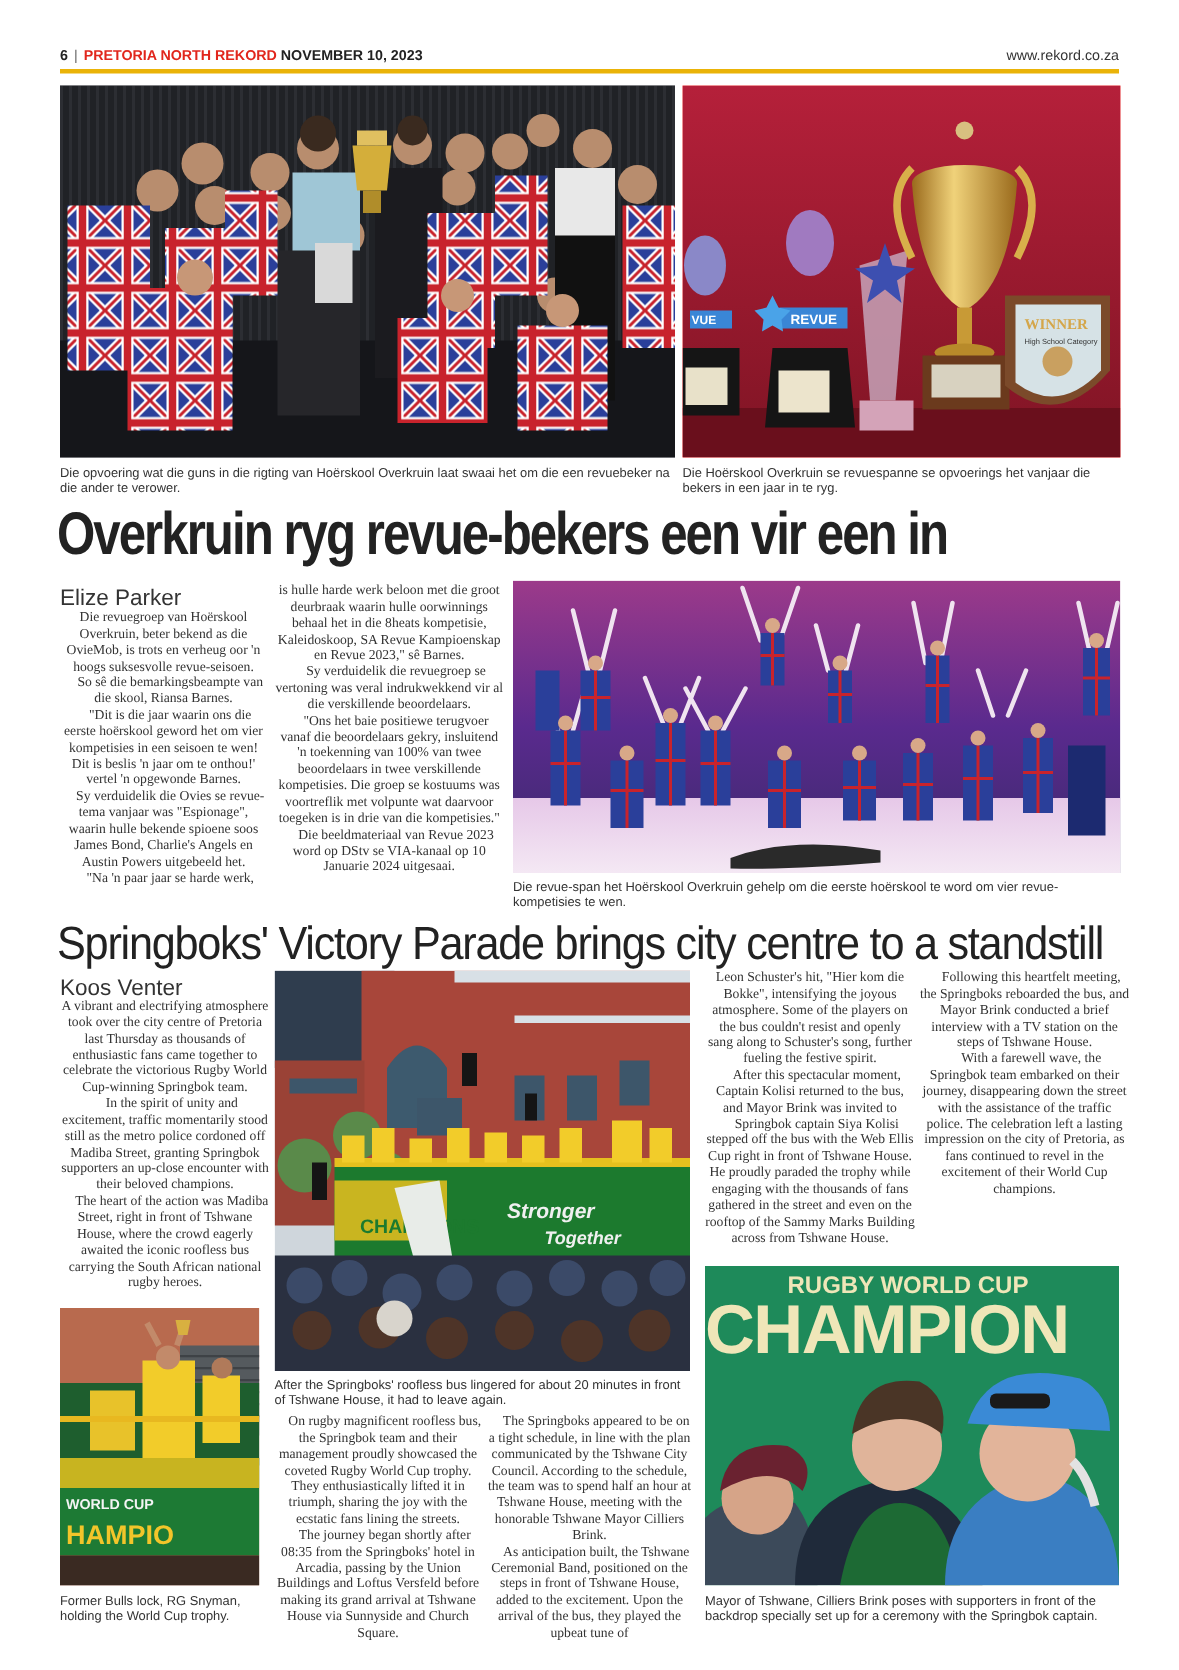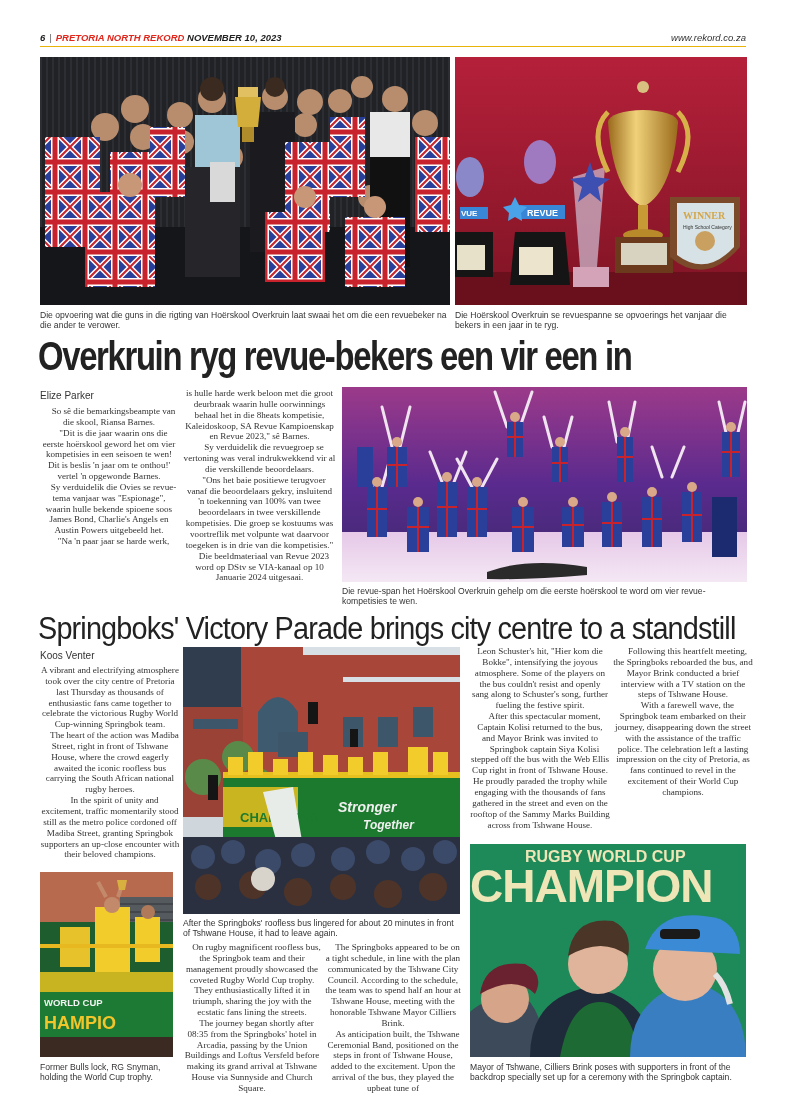--- a/index.html
+++ b/index.html
@@ -1,29 +1,29 @@
 <!DOCTYPE html>
 <html><head>
 <meta charset="utf-8">
 <style>
   html, body { margin:0; padding:0; background:#fff; }
   body { width:786px; height:1113px; position:relative; overflow:hidden; font-family:"Liberation Serif", serif; color:#222; }
   .abs { position:absolute; }
-  .header { left:40px; top:30px; width:706px; height:16px; border-bottom:1px solid #eab308; font-family:"Liberation Sans", sans-serif; font-size:9.5px;font-style:italic; }
+  .header { left:40px; top:30px; width:706px; height:16px; border-bottom:3px solid #eab308; font-family:"Liberation Sans", sans-serif; font-size:9.5px; }
   .header .left { position:absolute; left:0; top:2px; }
   .header .pg { color:#222; font-weight:bold; }
   .header .sep { color:#666; margin:0 4px; }
   .header .pub { color:#e1261c; font-weight:bold; }
   .header .date { color:#222; font-weight:bold; }
   .header .url { position:absolute; right:0; top:2px; color:#333; }
   .photo { overflow:hidden; }
   .caption { font-family:"Liberation Sans", sans-serif; font-size:8.6px; line-height:10.4px; color:#333; }
   .headline1 { left:38px; top:334px; width:720px; font-family:"Liberation Sans", sans-serif; font-weight:bold; font-size:40px; letter-spacing:-1.6px; line-height:44px; color:#222; transform:scaleX(0.82); transform-origin:left top; white-space:nowrap; font-stretch:condensed; }
   .headline2 { left:38px; top:612px; width:730px; font-family:"Liberation Sans", sans-serif; font-size:31px; letter-spacing:-0.9px; line-height:34px; color:#222; white-space:nowrap; transform:scaleX(0.93); transform-origin:left top; }
-  .byline { font-family:"Liberation Sans", sans-serif; font-size:10px; color:#333; }
+  .byline { font-family:"Liberation Sans", sans-serif; font-size:15px; color:#333; }
   .col { font-size:9.1px; line-height:10.85px; color:#333; text-align:center; }
   .col p { margin:0; text-indent:9px; }
   .col p.first { text-indent:0; }
   svg { display:block; }
 </style>
 </head>
 <body>
 
 <div class="abs header">
   <span class="left">
@@ -157,20 +157,21 @@
     <circle cx="250" cy="184" r="10" fill="#c9a060"></circle>
   </svg>
 </div>
 <div class="abs caption" style="left:455px;top:310px;width:292px;">Die Hoërskool Overkruin se revuespanne se opvoerings het vanjaar die bekers in een jaar in te ryg.</div>
 
 <div class="abs headline1">Overkruin ryg revue-bekers een vir een in</div>
 
 <div class="abs byline" style="left:40px;top:390px;">Elize Parker</div>
 
 <div class="abs col" style="left:40px;top:406px;width:138px;">
+  <p class="first">Die revuegroep van Hoërskool Overkruin, beter bekend as die OvieMob, is trots en verheug oor 'n hoogs suksesvolle revue-seisoen.</p>
   <p>So sê die bemarkingsbeampte van die skool, Riansa Barnes.</p>
   <p>"Dit is die jaar waarin ons die eerste hoërskool geword het om vier kompetisies in een seisoen te wen! Dit is beslis 'n jaar om te onthou!' vertel 'n opgewonde Barnes.</p>
   <p>Sy verduidelik die Ovies se revue-tema vanjaar was "Espionage", waarin hulle bekende spioene soos James Bond, Charlie's Angels en Austin Powers uitgebeeld het.</p>
   <p>"Na 'n paar jaar se harde werk,</p>
 </div>
 
 <div class="abs col" style="left:183px;top:388px;width:153px;">
   <p class="first">is hulle harde werk beloon met die groot deurbraak waarin hulle oorwinnings behaal het in die 8heats kompetisie, Kaleidoskoop, SA Revue Kampioenskap en Revue 2023," sê Barnes.</p>
   <p>Sy verduidelik die revuegroep se vertoning was veral indrukwekkend vir al die verskillende beoordelaars.</p>
   <p>"Ons het baie positiewe terugvoer vanaf die beoordelaars gekry, insluitend 'n toekenning van 100% van twee beoordelaars in twee verskillende kompetisies. Die groep se kostuums was voortreflik met volpunte wat daarvoor toegeken is in drie van die kompetisies."</p>
@@ -237,22 +238,22 @@
   </svg>
 </div>
 <div class="abs caption" style="left:342px;top:586px;width:405px;">Die revue-span het Hoërskool Overkruin gehelp om die eerste hoërskool te word om vier revue-kompetisies te wen.</div>
 
 <div class="abs headline2">Springboks' Victory Parade brings city centre to a standstill</div>
 
 <div class="abs byline" style="left:40px;top:650px;">Koos Venter</div>
 
 <div class="abs col" style="left:40px;top:665px;width:140px;">
   <p class="first">A vibrant and electrifying atmosphere took over the city centre of Pretoria last Thursday as thousands of enthusiastic fans came together to celebrate the victorious Rugby World Cup-winning Springbok team.</p>
+  <p>In the spirit of unity and excitement, traffic momentarily stood still as the metro police cordoned off Madiba Street, granting Springbok supporters an up-close encounter with their beloved champions.</p>
   <p>The heart of the action was Madiba Street, right in front of Tshwane House, where the crowd eagerly awaited the iconic roofless bus carrying the South African national rugby heroes.</p>
-  <p>In the spirit of unity and excitement, traffic momentarily stood still as the metro police cordoned off Madiba Street, granting Springbok supporters an up-close encounter with their beloved champions.</p>
 </div>
 
 <div class="abs photo" style="left:40px;top:872px;width:133px;height:219px;">
   <svg width="133" height="185" viewBox="0 0 133 185">
     <rect width="133" height="185" fill="#b86a4e"></rect>
     <rect x="80" y="25" width="53" height="60" fill="#555a5e"></rect>
     <g stroke="#3e4246" stroke-width="1.5">
         <path d="M80 32h53M80 40h53M80 48h53M80 56h53M80 64h53M80 72h53"></path>
       </g>
     <rect x="0" y="50" width="133" height="55" fill="#1e5e2e"></rect>

